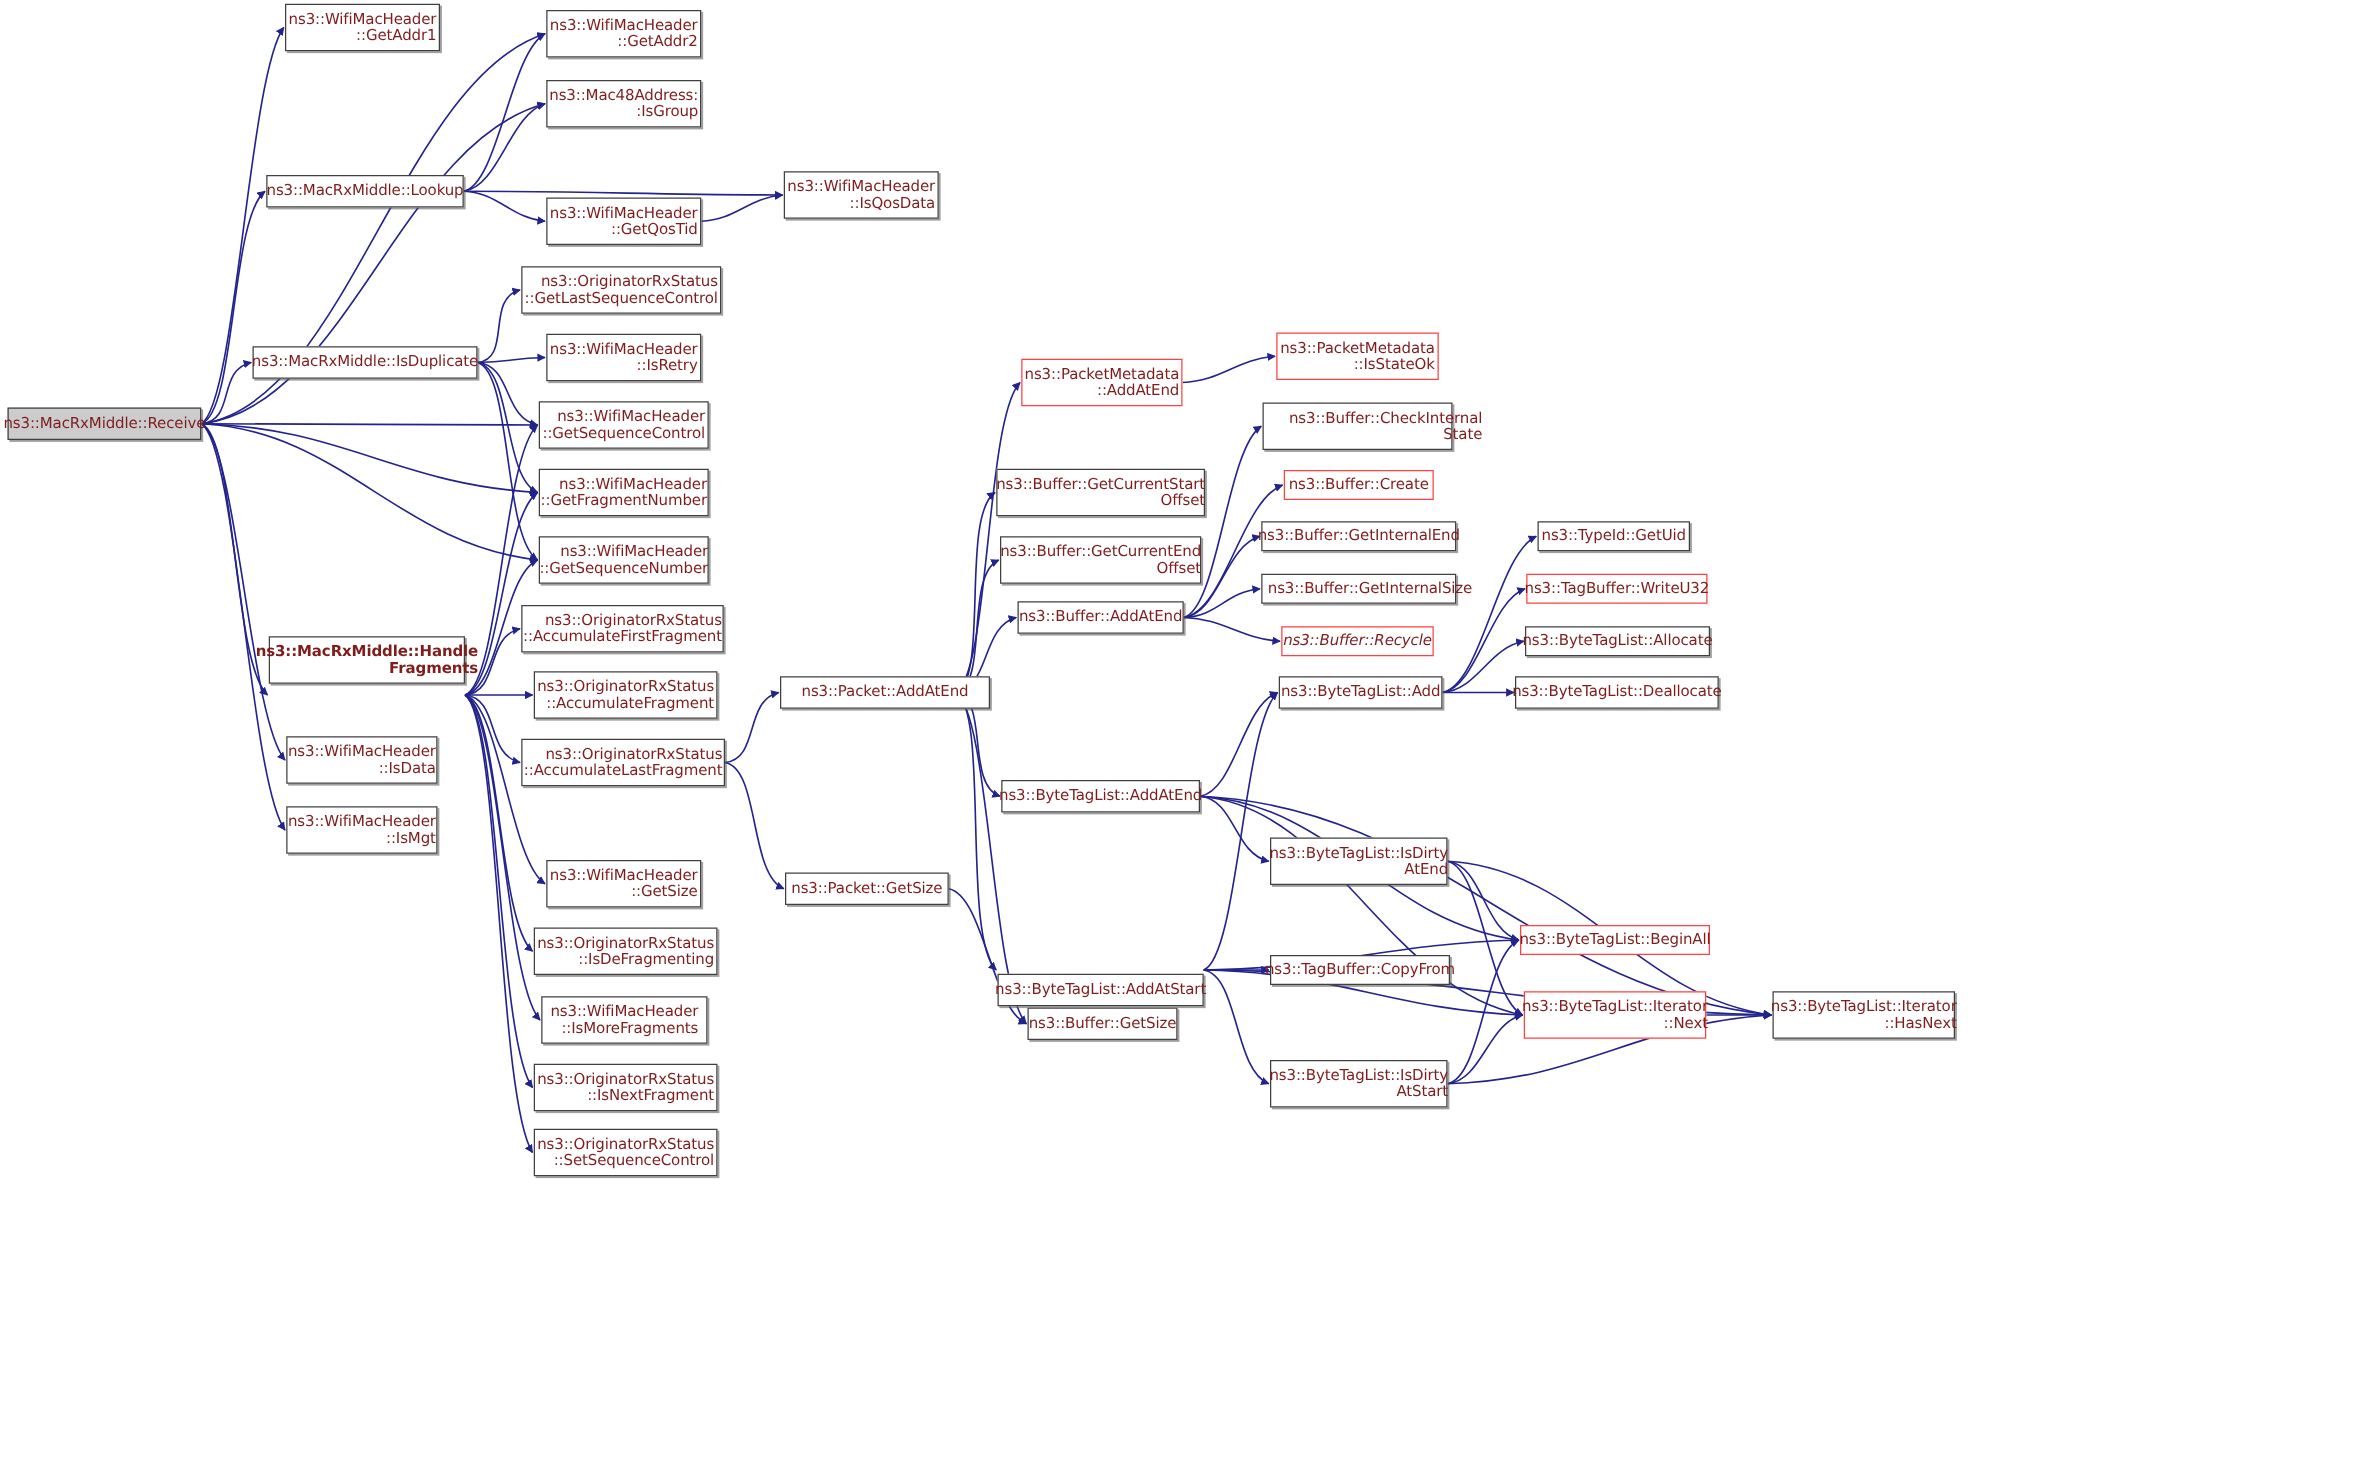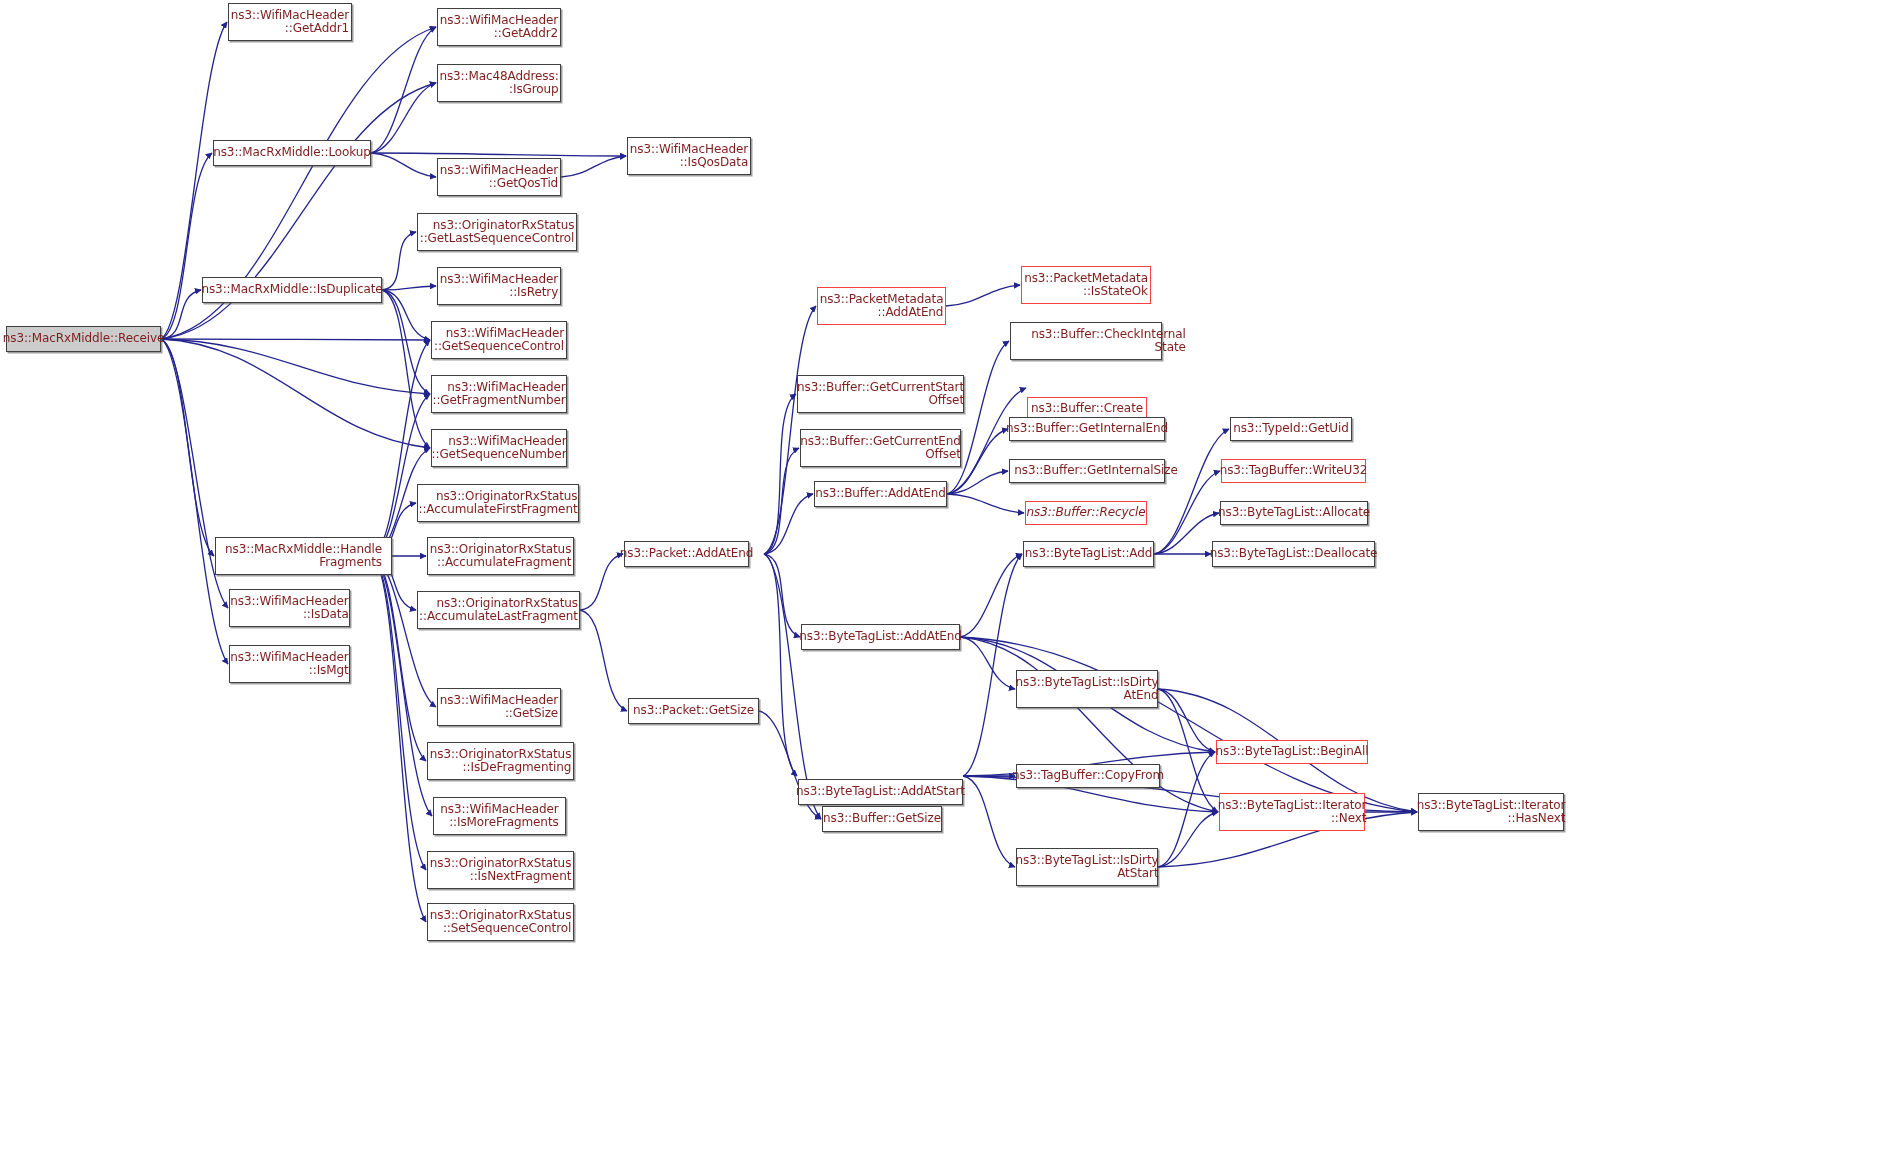--- a/index.html
+++ b/index.html
@@ -151,57 +151,57 @@
       <div class="node" style="left: 437px; top: 267px; width: 124px; height: 38px;">ns3::WifiMacHeader
 ::IsRetry</div>
       <div class="node" style="left: 431px; top: 321px; width: 136px; height: 38px;">ns3::WifiMacHeader
 ::GetSequenceControl</div>
       <div class="node" style="left: 431px; top: 375px; width: 136px; height: 38px;">ns3::WifiMacHeader
 ::GetFragmentNumber</div>
       <div class="node" style="left: 431px; top: 429px; width: 136px; height: 38px;">ns3::WifiMacHeader
 ::GetSequenceNumber</div>
       <div class="node" style="left: 417px; top: 484px; width: 162px; height: 38px;">ns3::OriginatorRxStatus
 ::AccumulateFirstFragment</div>
-      <div class="node" style="left: 215px; top: 537px; width: 177px; height: 38px;">ns3::MacRxMiddle::Handle
+      <div class="node" style="left: 215px; top: 509px; width: 157px; height: 38px; font-weight: bold;">ns3::MacRxMiddle::Handle
 Fragments</div>
       <div class="node" style="left: 427px; top: 537px; width: 147px; height: 38px;">ns3::OriginatorRxStatus
 ::AccumulateFragment</div>
       <div class="node" style="left: 417px; top: 591px; width: 163px; height: 38px;">ns3::OriginatorRxStatus
 ::AccumulateLastFragment</div>
       <div class="node" style="left: 229px; top: 589px; width: 121px; height: 38px;">ns3::WifiMacHeader
 ::IsData</div>
       <div class="node" style="left: 229px; top: 645px; width: 121px; height: 38px;">ns3::WifiMacHeader
 ::IsMgt</div>
       <div class="node" style="left: 437px; top: 688px; width: 124px; height: 38px;">ns3::WifiMacHeader
 ::GetSize</div>
       <div class="node" style="left: 427px; top: 742px; width: 147px; height: 38px;">ns3::OriginatorRxStatus
 ::IsDeFragmenting</div>
       <div class="node" style="left: 433px; top: 797px; width: 133px; height: 38px;">ns3::WifiMacHeader
 ::IsMoreFragments</div>
       <div class="node" style="left: 427px; top: 851px; width: 147px; height: 38px;">ns3::OriginatorRxStatus
 ::IsNextFragment</div>
       <div class="node" style="left: 427px; top: 903px; width: 147px; height: 38px;">ns3::OriginatorRxStatus
 ::SetSequenceControl</div>
-      <div class="node" style="left: 624px; top: 541px; width: 125px; height: 26px;">ns3::Packet::AddAtEnd</div>
+      <div class="node" style="left: 624px; top: 541px; width: 168px; height: 26px;">ns3::Packet::AddAtEnd</div>
       <div class="node" style="left: 628px; top: 698px; width: 131px; height: 26px;">ns3::Packet::GetSize</div>
       <div class="node red" style="left: 817px; top: 287px; width: 129px; height: 38px;">ns3::PacketMetadata
 ::AddAtEnd</div>
       <div class="node" style="left: 797px; top: 375px; width: 167px; height: 38px;">ns3::Buffer::GetCurrentStart
 Offset</div>
       <div class="node" style="left: 800px; top: 429px; width: 161px; height: 38px;">ns3::Buffer::GetCurrentEnd
 Offset</div>
       <div class="node" style="left: 814px; top: 481px; width: 133px; height: 26px;">ns3::Buffer::AddAtEnd</div>
       <div class="node" style="left: 801px; top: 624px; width: 159px; height: 26px;">ns3::ByteTagList::AddAtEnd</div>
       <div class="node" style="left: 798px; top: 763px; width: 165px; height: 26px; margin-top: 16px;">ns3::ByteTagList::AddAtStart</div>
       <div class="node" style="left: 822px; top: 806px; width: 120px; height: 26px;">ns3::Buffer::GetSize</div>
       <div class="node red" style="left: 1021px; top: 266px; width: 130px; height: 38px;">ns3::PacketMetadata
 ::IsStateOk</div>
       <div class="node" style="left: 1010px; top: 322px; width: 152px; height: 38px; padding-left: 48px;">ns3::Buffer::CheckInternal
 State</div>
-      <div class="node red" style="left: 1027px; top: 376px; width: 120px; height: 24px; margin-top: 21px;">ns3::Buffer::Create</div>
+      <div class="node red" style="left: 1027px; top: 376px; width: 120px; height: 24px;">ns3::Buffer::Create</div>
       <div class="node" style="left: 1009px; top: 417px; width: 156px; height: 24px;">ns3::Buffer::GetInternalEnd</div>
       <div class="node" style="left: 1009px; top: 459px; width: 156px; height: 24px; padding-left: 21px;">ns3::Buffer::GetInternalSize</div>
       <div class="node red" style="left: 1025px; top: 501px; width: 122px; height: 24px; font-style: italic;">ns3::Buffer::Recycle</div>
       <div class="node" style="left: 1023px; top: 541px; width: 131px; height: 26px;">ns3::ByteTagList::Add</div>
       <div class="node" style="left: 1016px; top: 670px; width: 142px; height: 38px;">ns3::ByteTagList::IsDirty
 AtEnd</div>
       <div class="node" style="left: 1016px; top: 764px; width: 144px; height: 24px;">ns3::TagBuffer::CopyFrom</div>
       <div class="node" style="left: 1016px; top: 848px; width: 142px; height: 38px;">ns3::ByteTagList::IsDirty
 AtStart</div>
       <div class="node" style="left: 1230px; top: 417px; width: 122px; height: 24px;">ns3::TypeId::GetUid</div>

